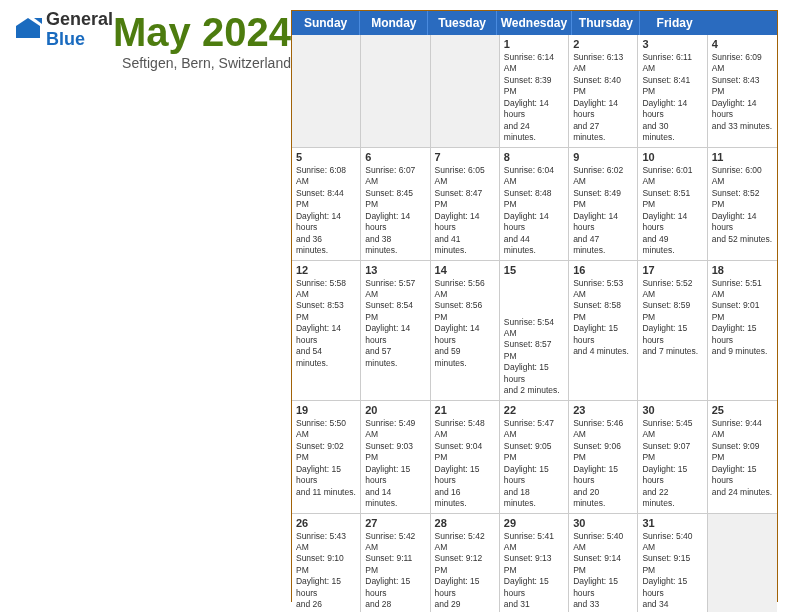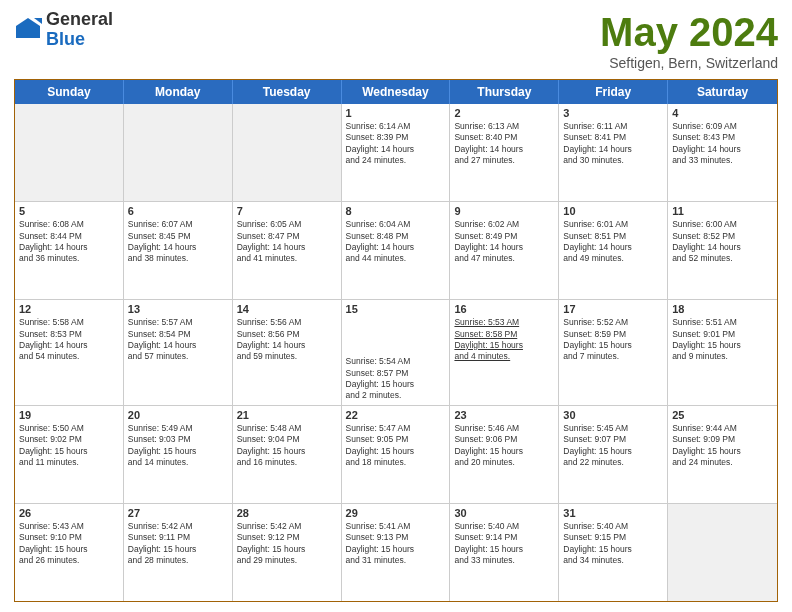--- a/index.html
+++ b/index.html
@@ -8,21 +8,21 @@
       background: #fff;
       width: 792px;
       height: 612px;
       overflow: hidden;
     }
     .page {
       width: 792px;
       height: 612px;
       padding: 10px 14px;
       display: flex;
-      flex-direction: column;
+      flex-direction: row;
     }
     .header {
       display: flex;
       justify-content: space-between;
       align-items: flex-start;
       margin-bottom: 8px;
     }
     .logo {
       display: flex;
       align-items: center;
@@ -136,21 +136,20 @@
   </div>
 
   <div class="calendar">
     <div class="cal-header">
     <div class="cal-header-cell">Sunday</div>
         <div class="cal-header-cell">Monday</div>
         <div class="cal-header-cell">Tuesday</div>
         <div class="cal-header-cell">Wednesday</div>
         <div class="cal-header-cell">Thursday</div>
         <div class="cal-header-cell">Friday</div>
-        <div class="cal-header-cell">Saturday</div>
       </div>
     <div class="cal-body">
     <div class="cal-row">
           <div class="cal-cell shaded"></div>
           <div class="cal-cell shaded"></div>
           <div class="cal-cell shaded"></div>
           <div class="cal-cell">
             <span class="day-num">1</span>
             <div class="cell-text" style="white-space: pre-line;">Sunrise: 6:14 AM
 Sunset: 8:39 PM
@@ -254,21 +253,21 @@
           </div>
           <div class="cal-cell">
             <span class="day-num">15</span>
             <div class="cell-text" style="white-space: pre-line; margin-top: 41px;">Sunrise: 5:54 AM
 Sunset: 8:57 PM
 Daylight: 15 hours
 and 2 minutes.</div>
           </div>
           <div class="cal-cell">
             <span class="day-num">16</span>
-            <div class="cell-text" style="white-space: pre-line; text-decoration: underline;">Sunrise: 5:53 AM
+            <div class="cell-text" style="white-space: pre-line;">Sunrise: 5:53 AM
 Sunset: 8:58 PM
 Daylight: 15 hours
 and 4 minutes.</div>
           </div>
           <div class="cal-cell">
             <span class="day-num">17</span>
             <div class="cell-text" style="white-space: pre-line;">Sunrise: 5:52 AM
 Sunset: 8:59 PM
 Daylight: 15 hours
 and 7 minutes.</div>

